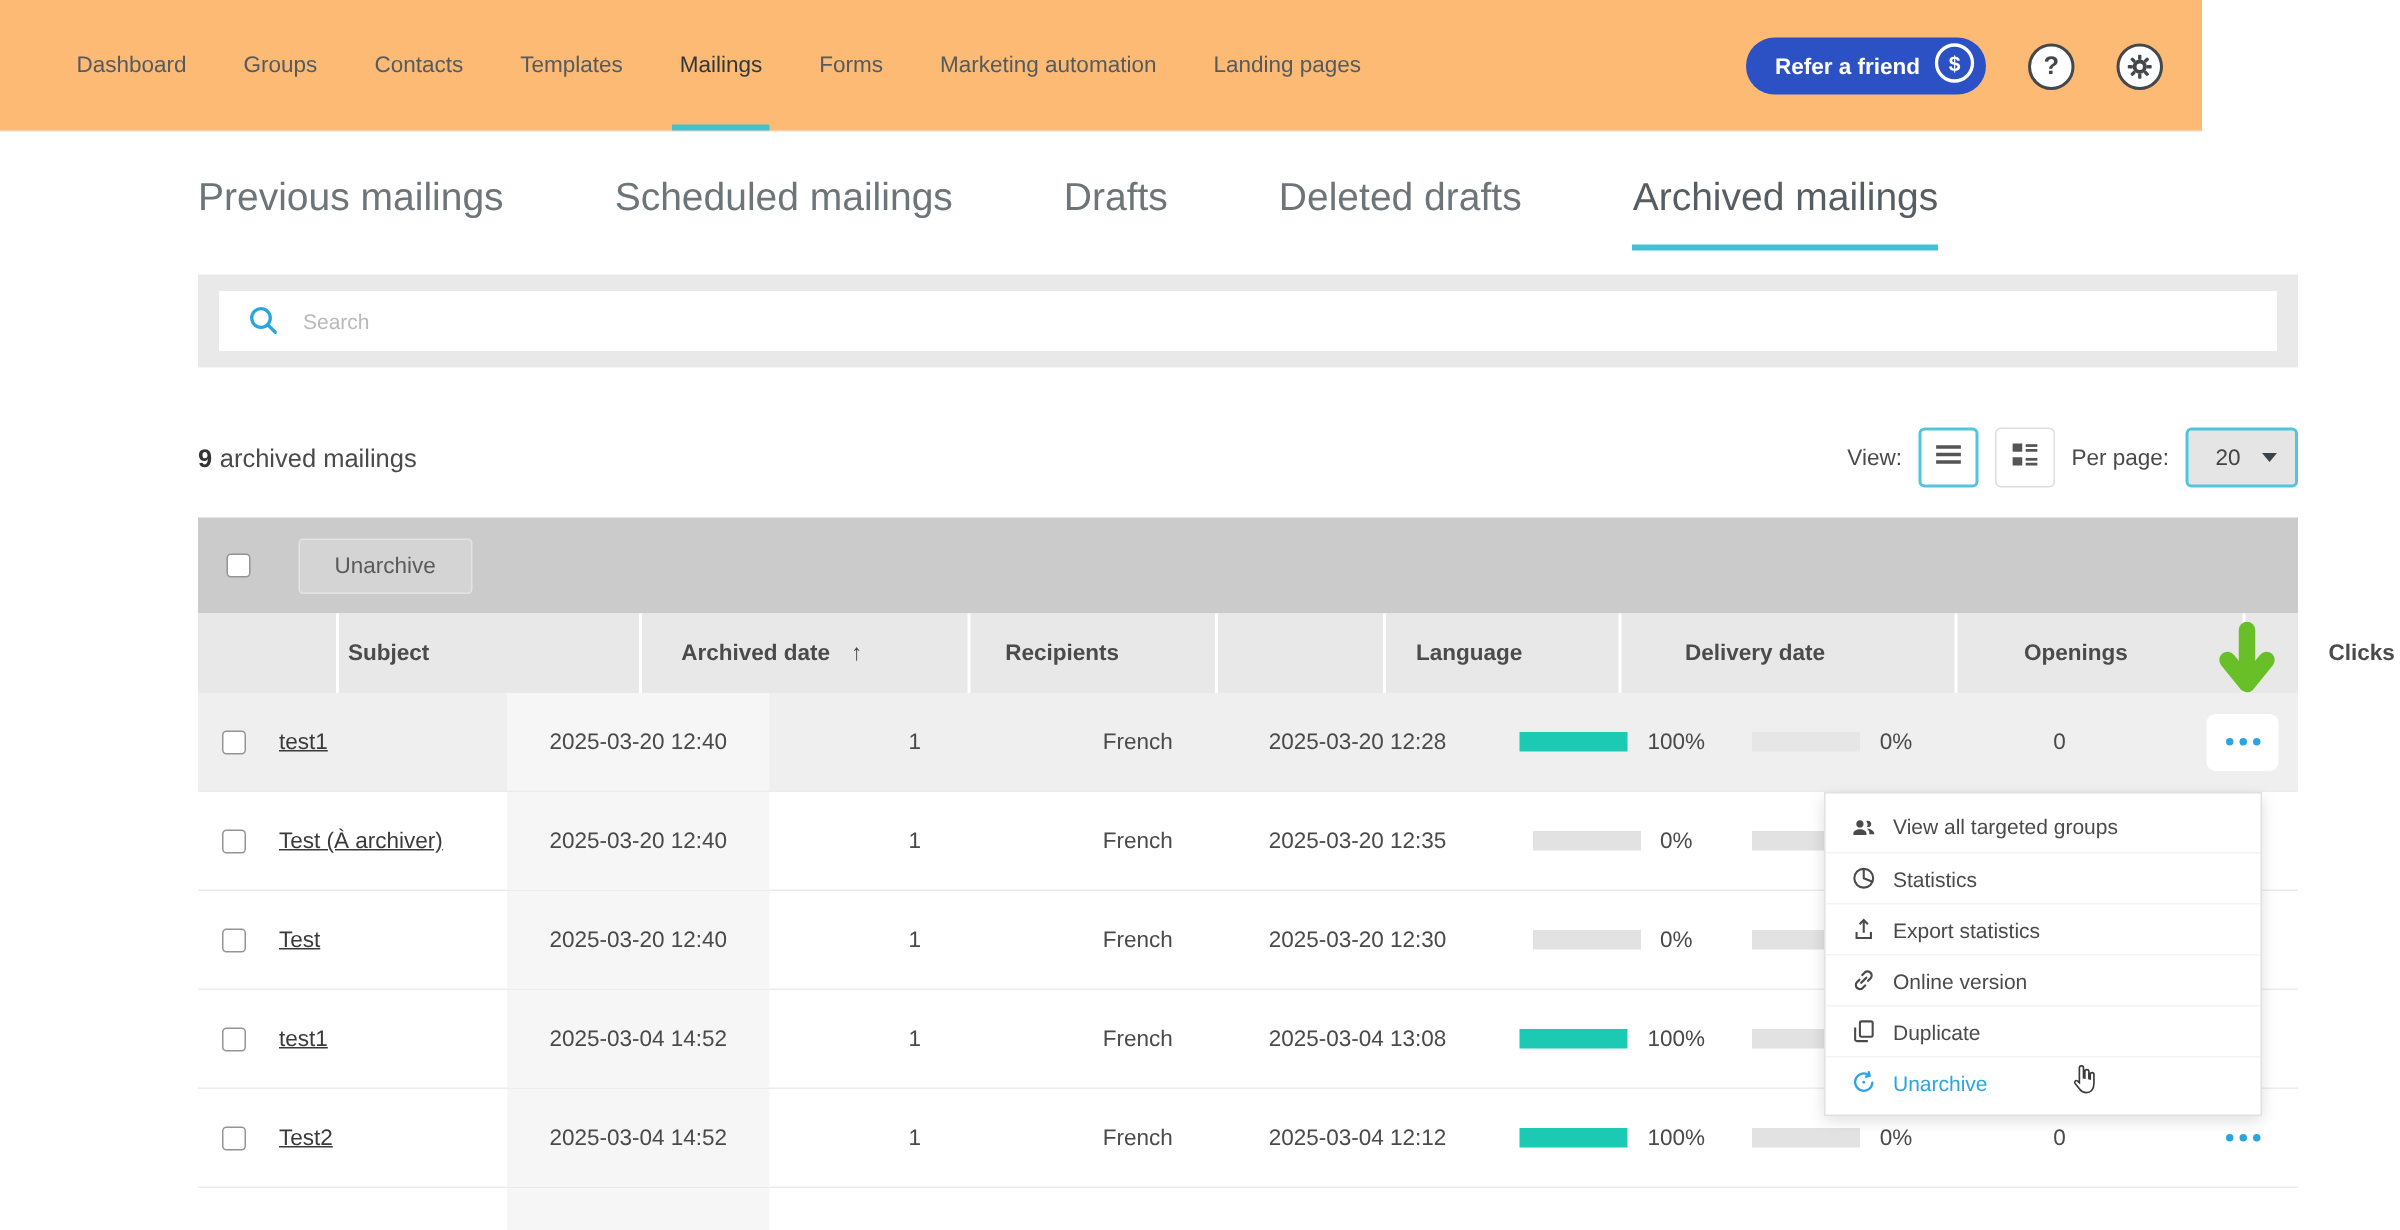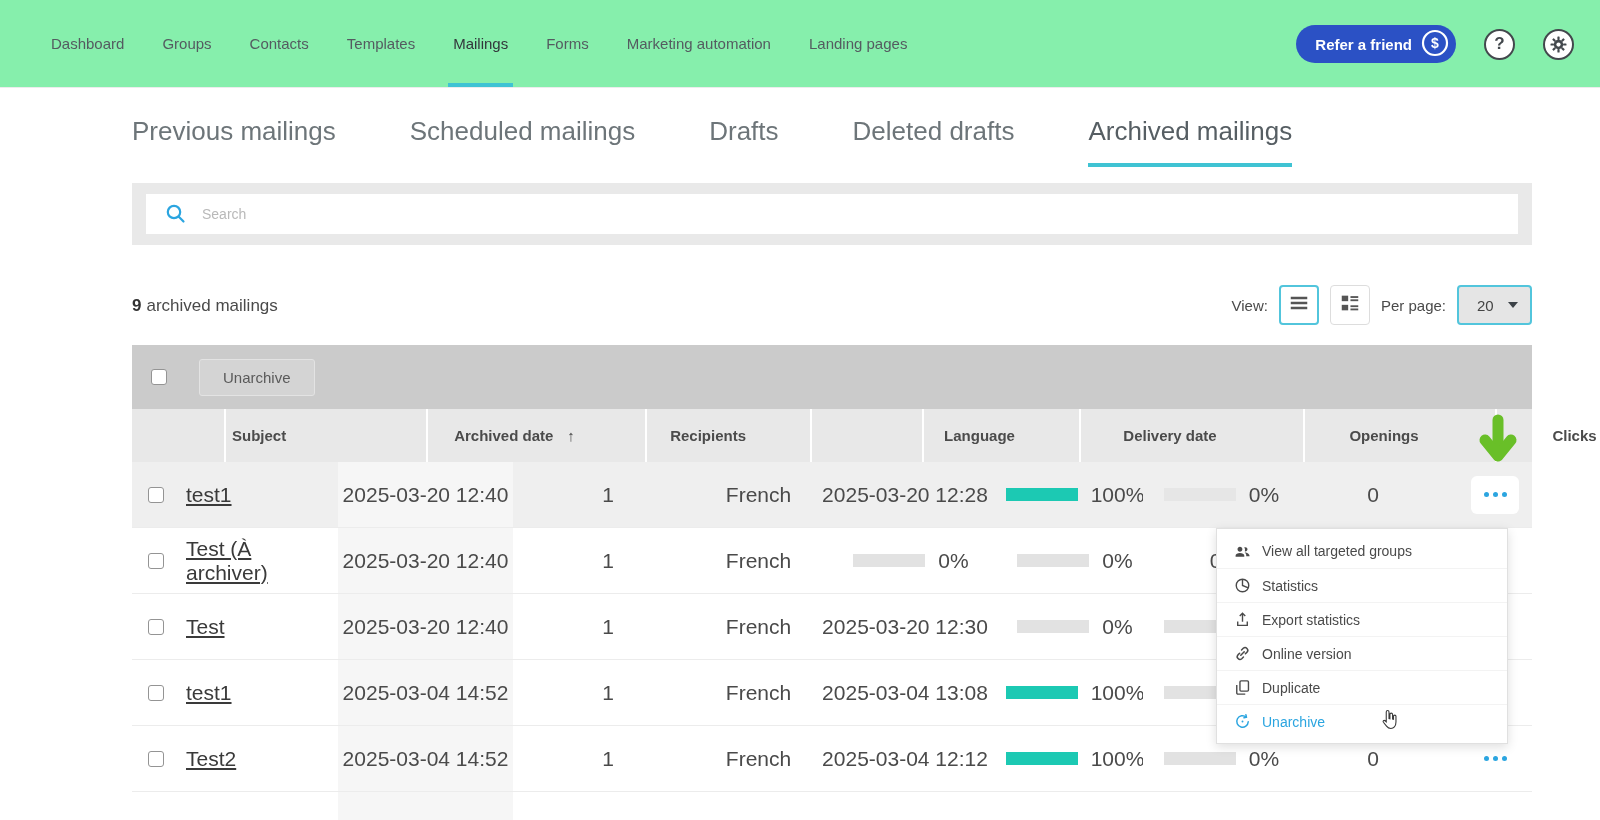--- a/index.html
+++ b/index.html
@@ -1,20 +1,20 @@
 <!DOCTYPE html>
 <html><head>
 <meta charset="utf-8">
 <style>
   * { margin:0; padding:0; box-sizing:border-box; }
   body { background:#fff; font-family:"Liberation Sans", sans-serif; }
   .canvas { position:relative; width:1600px; height:820px; background:#fff; overflow:hidden; }
 
   
-  .topbar { position:absolute; top:0; left:0; width:1600px; height:88px; background:#86efac;
+  .topbar { position:absolute; top:0; left:0; width:1468px; height:88px; background:#fdba74;
             border-bottom:1px solid #ececec; display:flex; align-items:stretch; }
   .topnav { display:flex; align-items:stretch; margin-left:32px; }
   .nav-item { position:relative; display:flex; align-items:center; padding:0 19px; font-size:15px;
               color:#545b60; cursor:pointer; white-space:nowrap; }
   .nav-item.active { color:#32373b; }
   .nav-item.active::after { content:""; position:absolute; left:14px; right:14px; bottom:0;
               height:4px; background:#3fc3d3; }
   .topbar-right { position:absolute; right:26px; top:0; height:88px; display:flex; align-items:center; gap:28px; }
   .refer-btn { display:flex; align-items:center; gap:9px; height:38px; border-radius:19px;
                background:#2b51c5; color:#fff; font-size:15px; font-weight:bold; padding:0 7px 0 19px; cursor:pointer; }
@@ -55,21 +55,21 @@
   .bulk-btn { margin-left:32px; height:37px; padding:0 23px; background:rgba(255,255,255,0.18);
               border:1px solid #e3e3e3; border-radius:3px; font-size:15px; color:#5a5a5a; cursor:pointer;
               font-family:"Liberation Sans", sans-serif; }
   .checkbox { width:16px; height:16px; border:1.5px solid #949494; border-radius:3px; background:#fff; cursor:pointer; flex:none; }
 
   .thead { height:53px; background:#e8e8e8;gap:44px; }
   .thead .cell { font-weight:bold; font-size:15px; color:#4b4b4b; }
   .thead .cell + .cell { border-left:2px solid #fff; }
   .sort-arrow { margin-left:14px; font-weight:bold; color:#4a4a4a; }
 
-  .trow { height:66px; background:#fff; border-bottom:1px solid #ececec; font-size:21px; color:#4a4a4a; }
+  .trow { height:66px; background:#fff; border-bottom:1px solid #ececec; font-size:15px; color:#4a4a4a; }
   .trow.hl { background:#efefef; }
   .trow .c-archived { background:#f6f6f6; }
   .trow.partial { height:28px; border-bottom:none; }
 
   .cell { display:flex; align-items:center; justify-content:center; overflow:hidden; }
   .c-check { justify-content:center; }
   .c-subject { justify-content:flex-start; padding-left:6px; }
   .c-recipients { justify-content:flex-end; padding-right:20px; }
   .c-openings, .c-clicks { justify-content:center; padding-left:12px; }
   .subject-link { color:#3a3a3a; text-decoration:underline; cursor:pointer; }
@@ -269,20 +269,21 @@
           <div class="cell c-check">
             <div class="checkbox"></div>
           </div>
           <div class="cell c-subject">
             <span class="subject-link">Test (À archiver)</span>
           </div>
           <div class="cell c-archived">2025-03-20 12:40</div>
           <div class="cell c-recipients">1</div>
           <div class="cell c-empty"></div>
           <div class="cell c-language">French</div>
+          <div class="cell c-delivery">2025-03-20 12:35</div>
           <div class="cell c-openings">
             <span style="display: flex; align-items: center;">
               <div class="bar-track">
                 <div class="bar-fill" style="width: 0%;"></div>
               </div>
               <div class="bar-label" style="display: inline;">0%</div>
             </span>
           </div>
           <div class="cell c-clicks">
             <span style="display: flex; align-items: center;">

